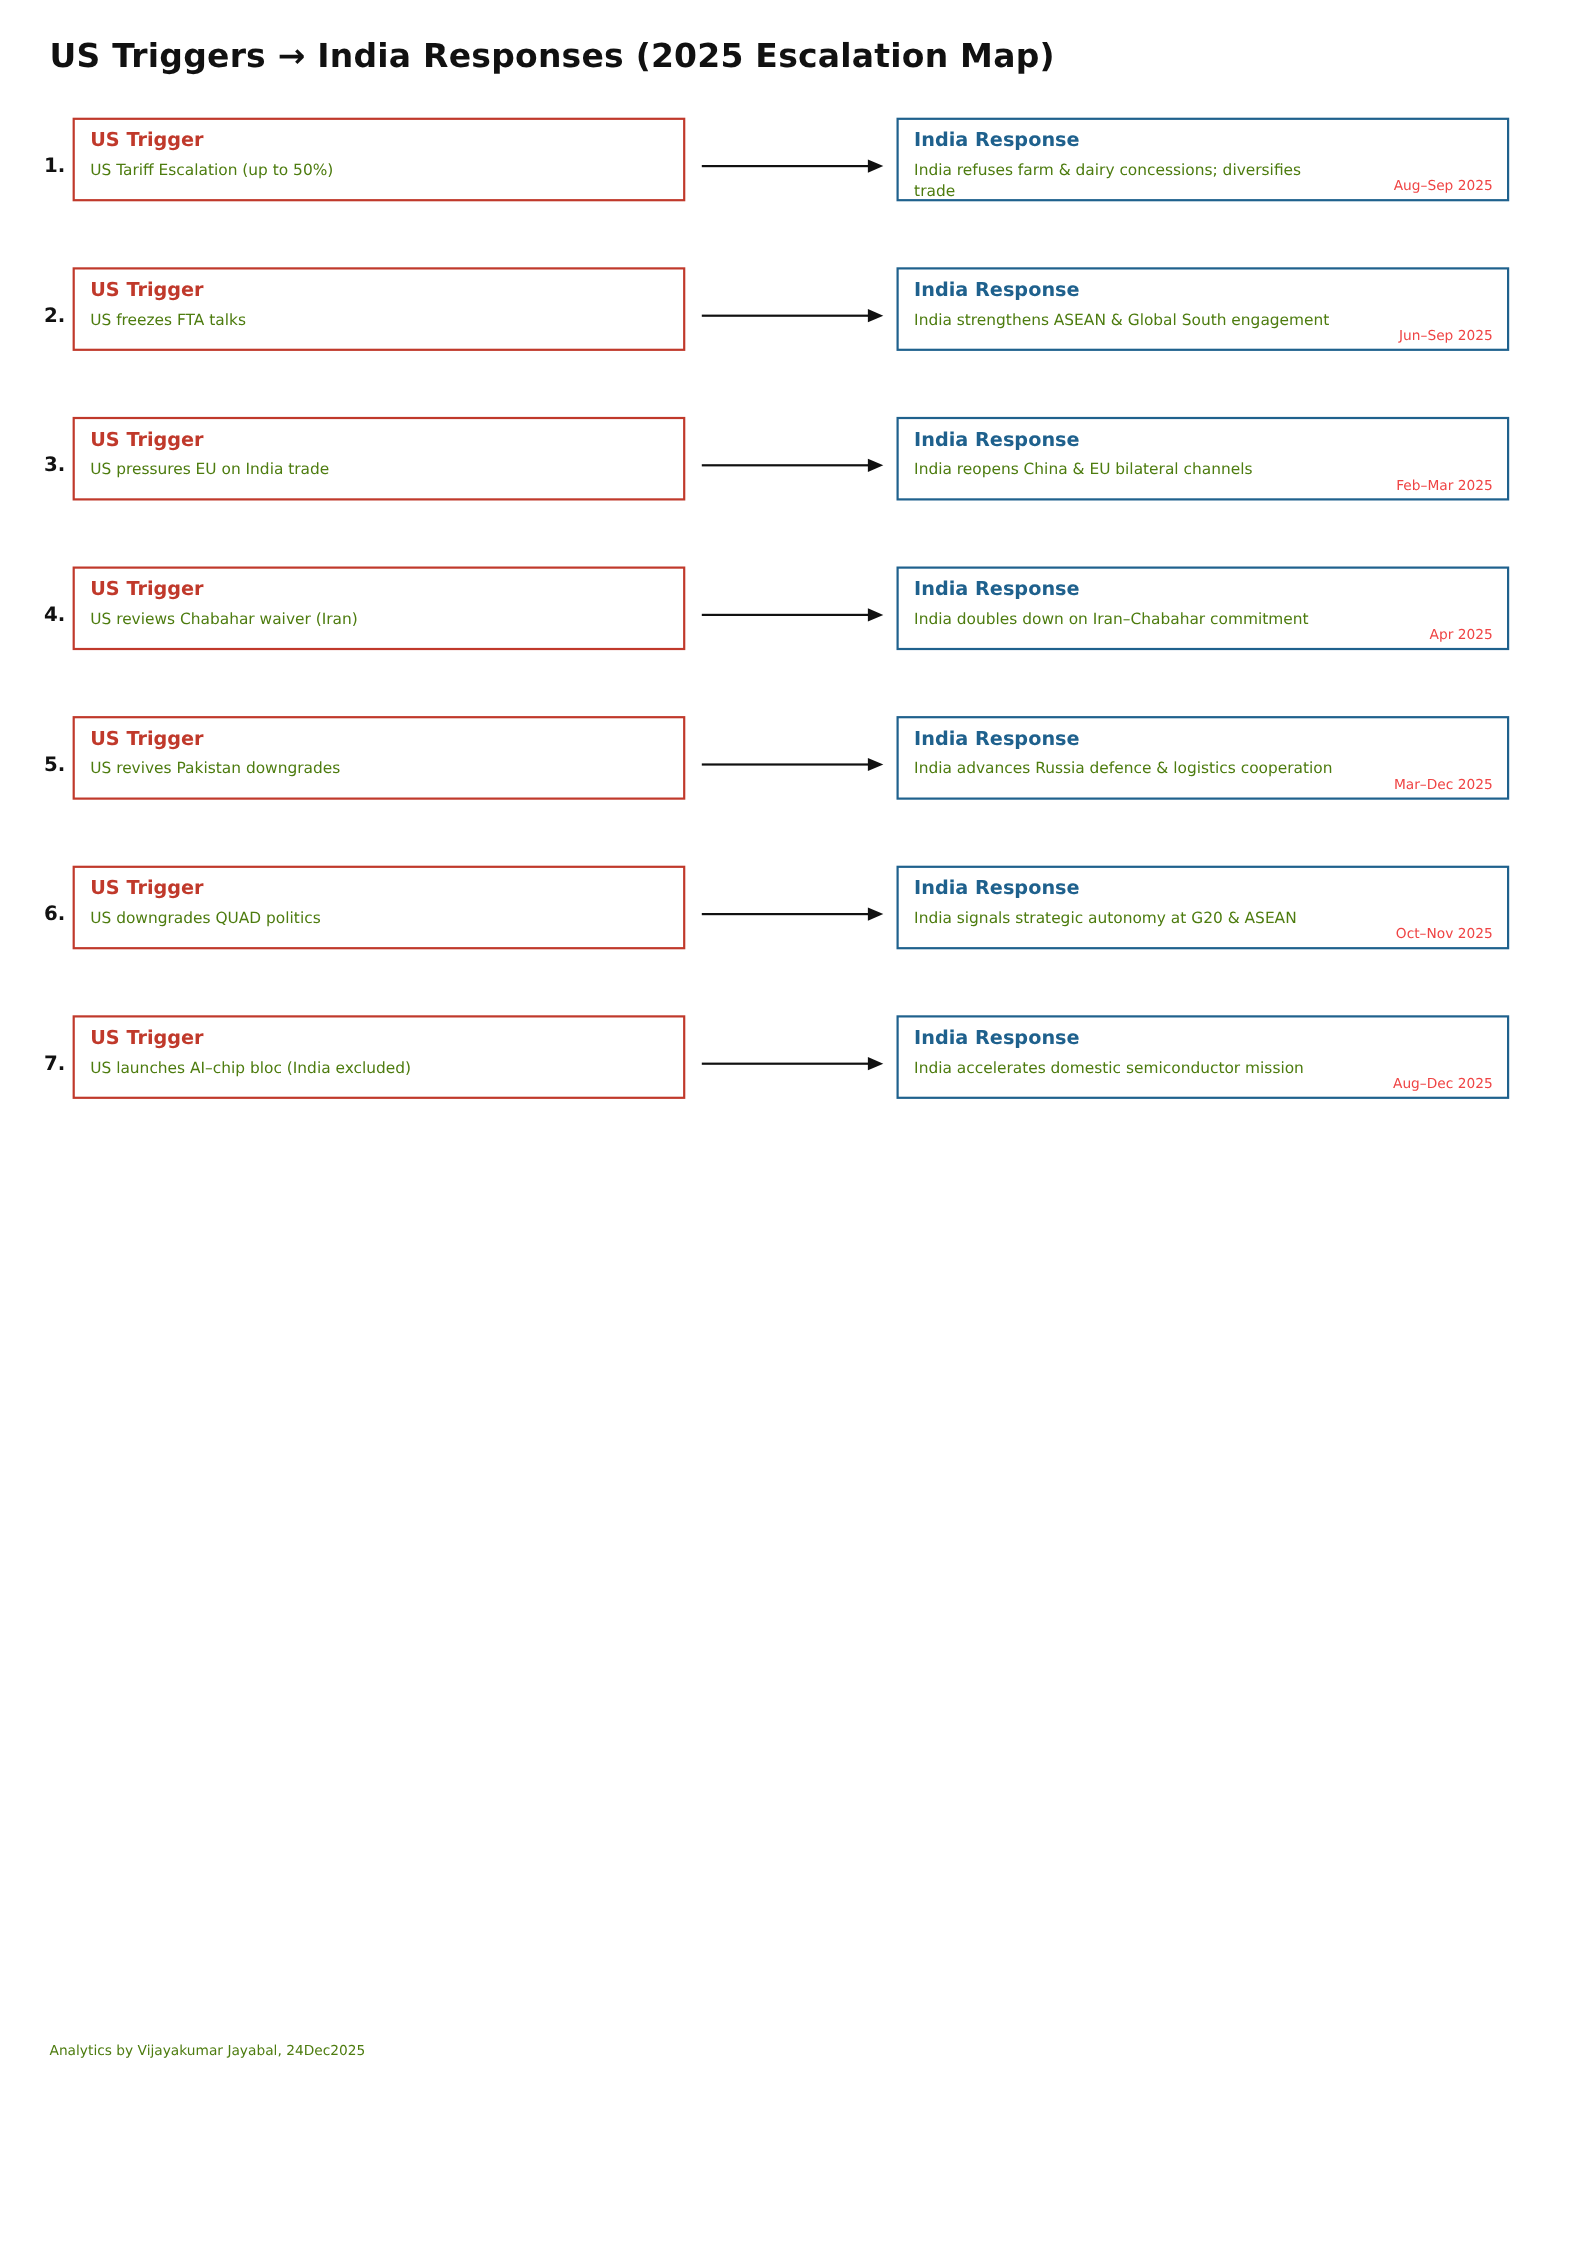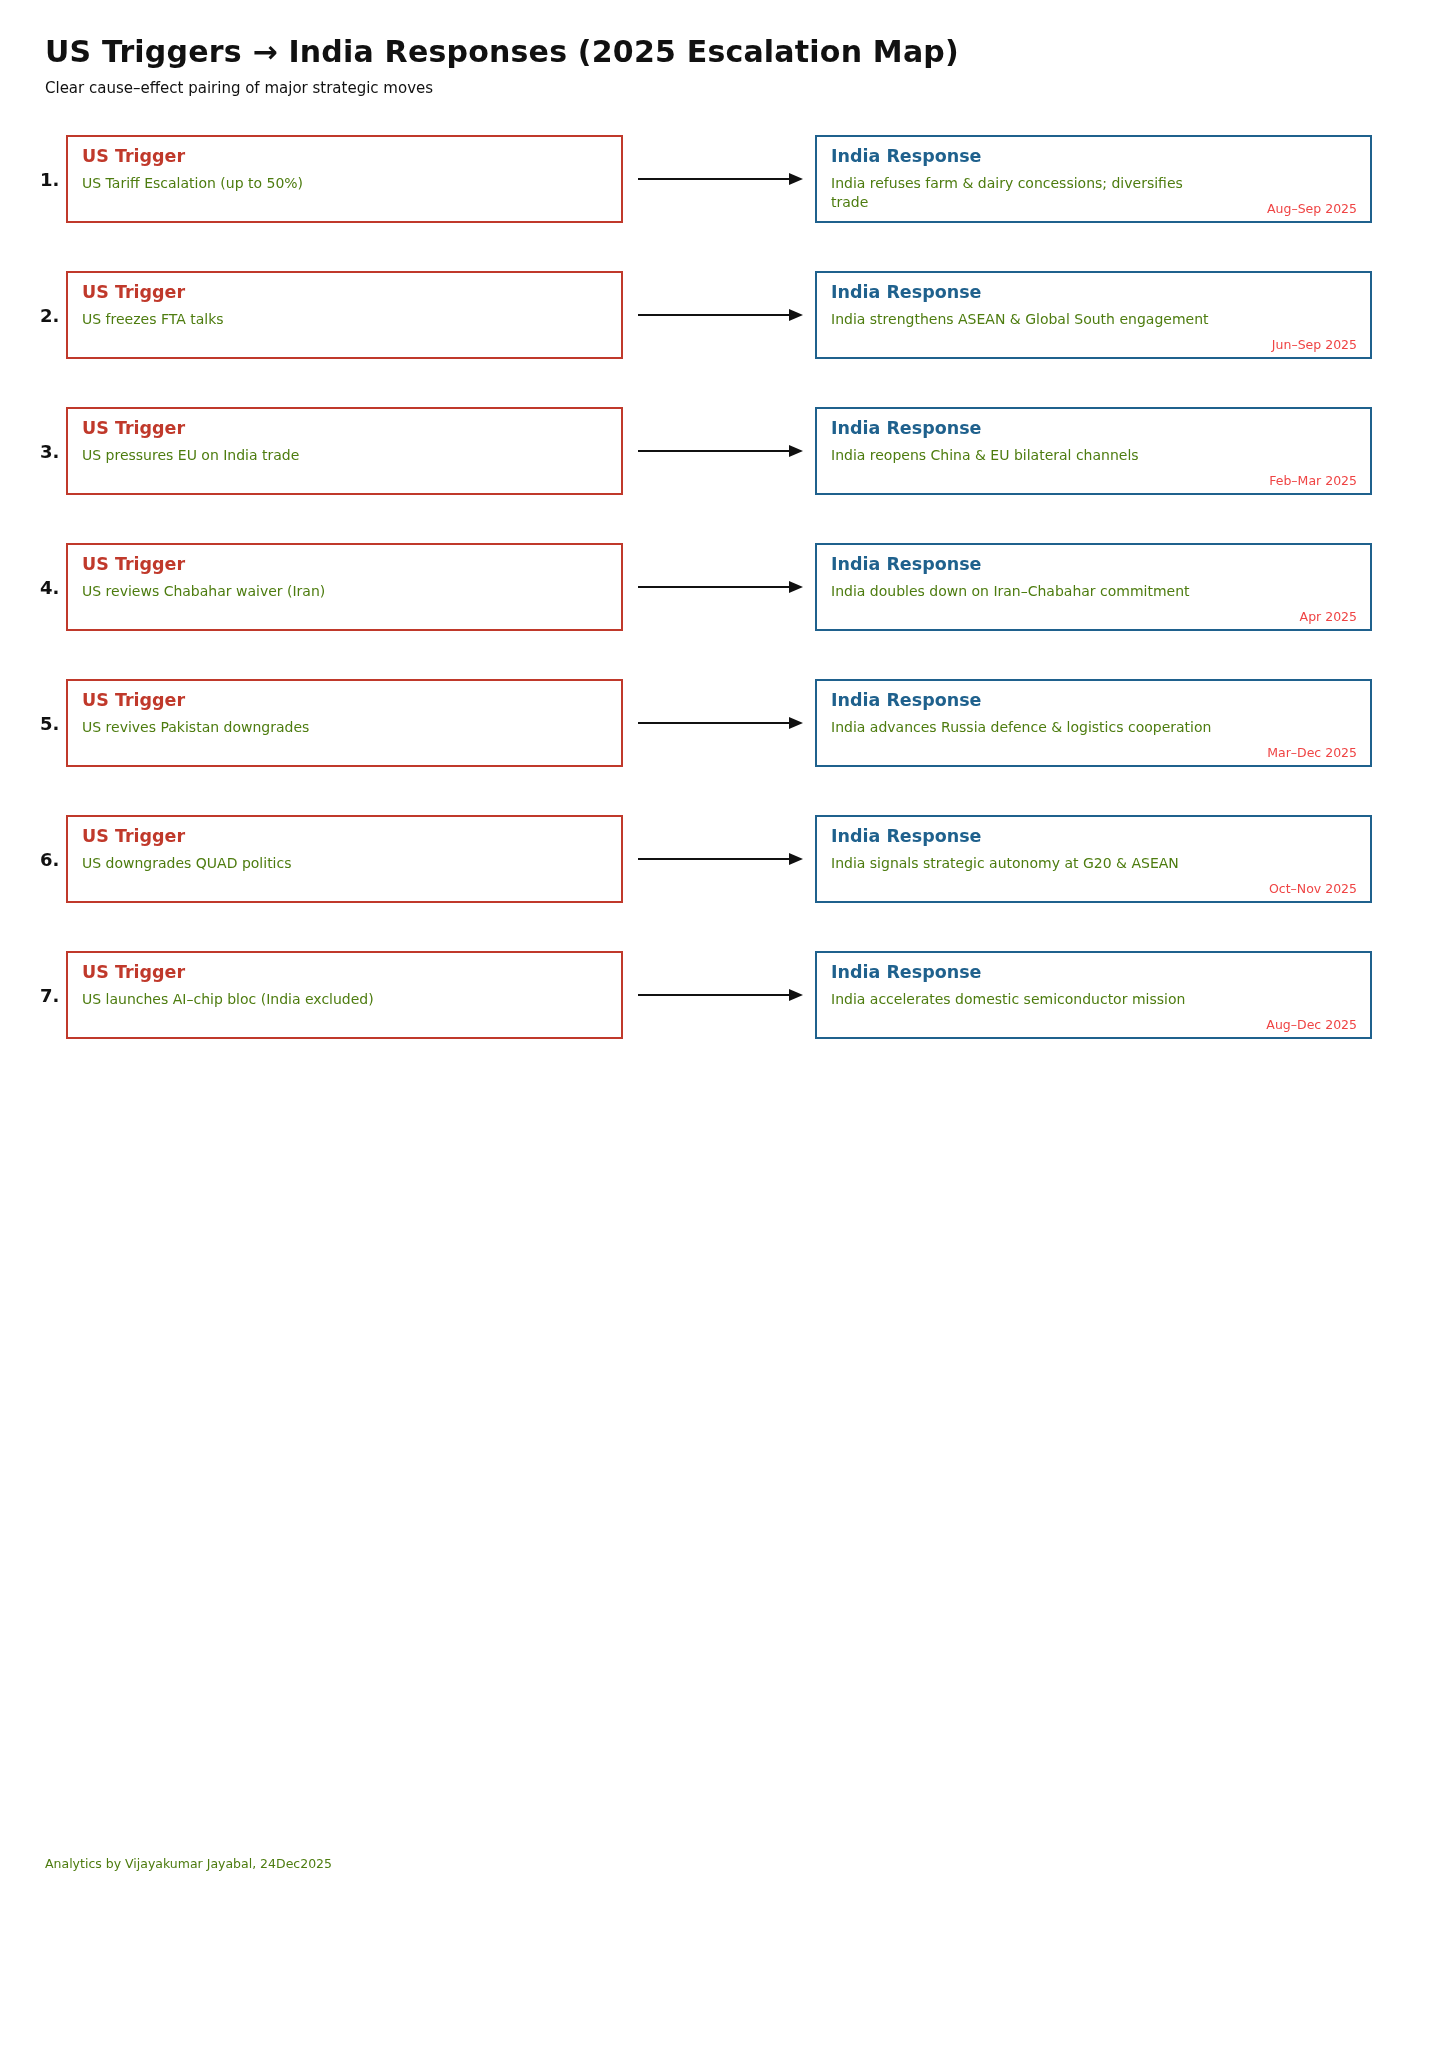--- a/index.html
+++ b/index.html
@@ -38,21 +38,21 @@
     position: absolute;
     left: -26px;
     top: 50%;
     transform: translateY(-50%);
     font-weight: bold;
     font-size: 18px;
     color: #111111;
   }
   .box {
     width: 557px;
-    height: 88px;
+    height: 76px;
     background: #ffffff;
     position: relative;
     padding: 9px 14px 8px 14px;
   }
   .trigger-box { border: 2.5px solid #c0392b; }
   .response-box { border: 2.5px solid #1f618d; }
   .box-heading {
     font-size: 17.5px;
     font-weight: bold;
     margin-bottom: 8px;
@@ -103,21 +103,20 @@
     top: 1856px;
     font-size: 12.5px;
     color: #4d7c0f;
   }
 </style>
 </head>
 <body>
 
 <div class="content">
   <div class="page-title">US Triggers → India Responses (2025 Escalation Map)</div>
-  <div class="page-subtitle">Clear cause–effect pairing of major strategic moves</div>
   <div class="rows">
   <div class="row">
     <div class="row-number">1.</div>
     <div class="box trigger-box">
       <div class="box-heading">US Trigger</div>
       <div class="box-text">US Tariff Escalation (up to 50%)</div>
     </div>
     <div class="arrow">
       <span class="arrow-line"></span>
       <span class="arrow-head"></span>

